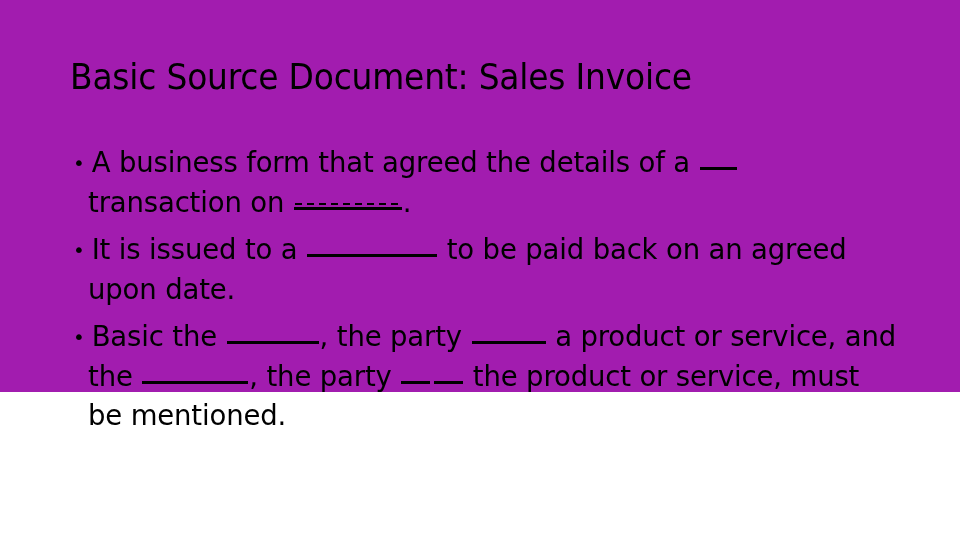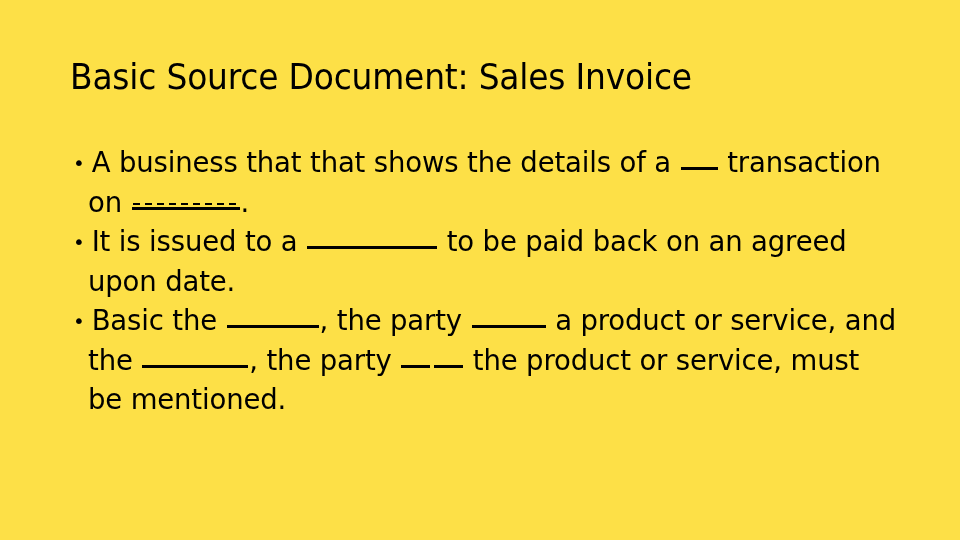--- a/index.html
+++ b/index.html
@@ -13,22 +13,22 @@
     height: 540px;
     overflow: hidden;
     font-family: "DejaVu Sans", "Liberation Sans", sans-serif;
     color: #000000;
     -webkit-font-smoothing: antialiased;
   }
 
   .slide {
     position: relative;
     width: 960px;
-    height: 540px;
-    background: #fde047;
+    height: 392px;
+    background: #a21caf;
     box-sizing: border-box;
   }
 
   
   .title-block {
     position: absolute;
     left: 70px;
     top: 55px;
     width: 830px;
   }
@@ -58,21 +58,21 @@
     margin: 0 0 0 0;
     padding-left: 26px;
     font-size: 27.5px;
     line-height: 39px;
     font-weight: 400;
     letter-spacing: -0.15px;
     color: #000000;
     text-indent: -15px;
   }
   .bullet-item + .bullet-item {
-    margin-top: 0px;
+    margin-top: 8px;
   }
 
   .bullet-dot {
     font-size: 20px;
     line-height: 39px;
     vertical-align: 2px;
     padding-right: 7px;
   }
 
   
@@ -131,20 +131,20 @@
 <body>
 
 <div class="slide">
 
   <div class="title-block">
     <h1 class="slide-title">Basic Source Document: Sales Invoice</h1>
   </div>
 
   <div class="body-block">
 
-    <p class="bullet-item"><span class="bullet-dot">•</span><span>A business that that shows the details of a </span><span class="blank w37"></span><span> transaction on </span><span class="blank w108 dashed"></span><span>.</span></p>
+    <p class="bullet-item"><span class="bullet-dot">•</span><span>A business form that agreed the details of a </span><span class="blank w37"></span><span> transaction on </span><span class="blank w108 dashed"></span><span>.</span></p>
 
     <p class="bullet-item"><span class="bullet-dot">•</span><span>It is issued to a </span><span class="blank w130"></span><span> to be paid back on an agreed upon date.</span></p>
 
     <p class="bullet-item"><span class="bullet-dot">•</span><span>Basic the </span><span class="blank w92"></span><span>, the party </span><span class="blank w74"></span><span> a product or service, and the </span><span class="blank w106"></span><span>, the party </span><span class="blank w62 gapped"></span><span> the product or service, must be mentioned.</span></p>
 
   </div>
 </div>
 
 </body></html>

